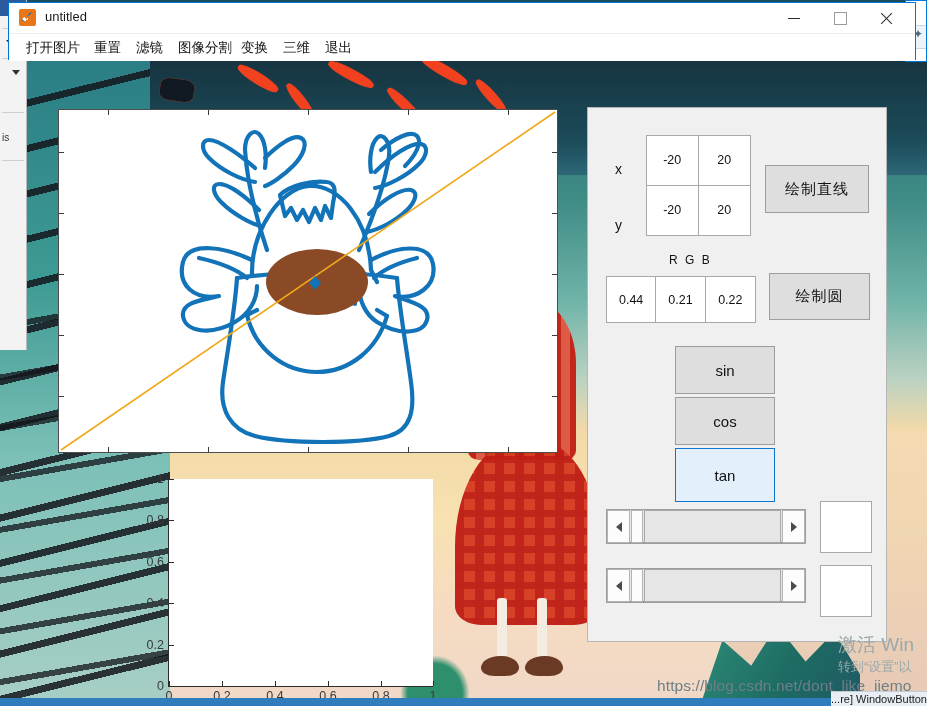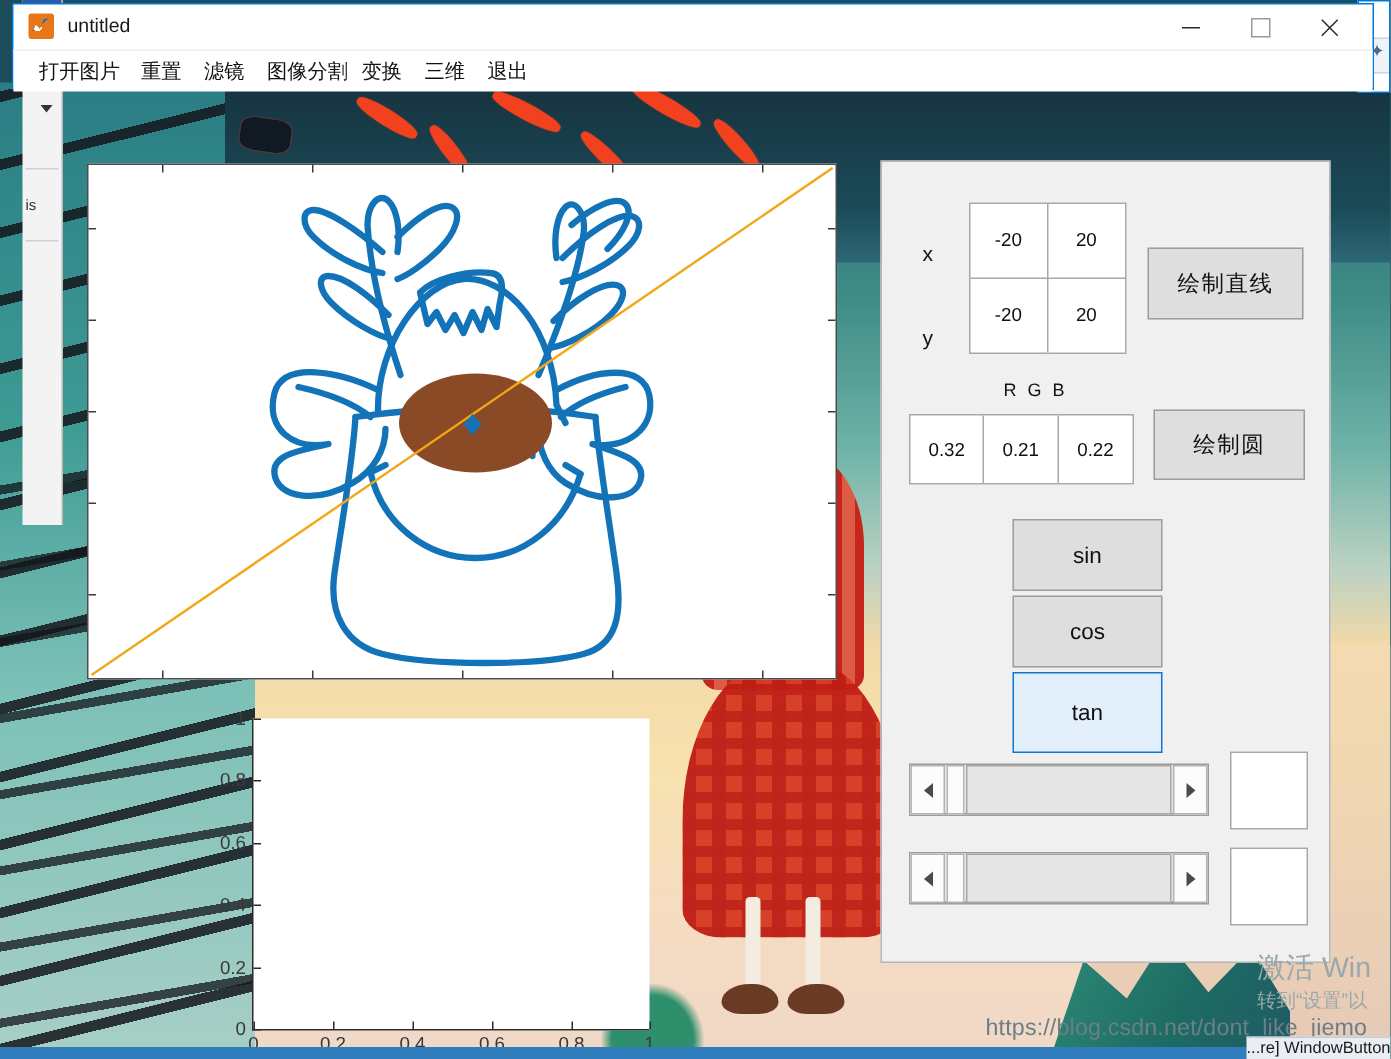--- a/index.html
+++ b/index.html
@@ -53,21 +53,21 @@
     border-radius:50% 45% 35% 35%/60% 60% 40% 40%;}
   #bush{position:absolute;left:400px;top:655px;width:70px;height:55px;
     background:radial-gradient(ellipse at 50% 70%, #2e8f6d 0%, #2e8f6d 55%, rgba(46,143,109,0) 70%);}
   #wall-rightmist{position:absolute;right:0;top:430px;width:200px;height:276px;
     background:linear-gradient(to bottom,rgba(244,219,180,.8),rgba(226,195,175,.7));}
   #wall-greencliff{position:absolute;left:700px;top:600px;width:160px;height:106px;
     background:linear-gradient(120deg,#2f8f7a,#1d6b63 60%,#205a66);
     clip-path:polygon(0 100%,14% 38%,32% 62%,48% 24%,66% 58%,84% 30%,100% 70%,100% 100%);}
 
   
-  #bg-app{position:absolute;left:15px;top:0;width:26px;height:350px;background:#f3f3f3;
+  #bg-app{position:absolute;left:0;top:0;width:26px;height:350px;background:#f3f3f3;
     border-right:1px solid #b9b9b9;}
   #bg-app-top{position:absolute;left:0;top:0;width:26px;height:16px;background:#2b5a9e;}
   .bg-app-row{position:absolute;left:2px;width:22px;height:1px;background:#cfcfcf;}
   #bg-app-txt{position:absolute;left:2px;top:132px;font-size:10px;color:#333;}
   #bg-app-car1{position:absolute;left:6px;top:40px;width:0;height:0;
     border-left:5px solid transparent;border-right:5px solid transparent;border-top:6px solid #333;}
   #bg-app-car2{position:absolute;left:12px;top:70px;width:0;height:0;
     border-left:4px solid transparent;border-right:4px solid transparent;border-top:5px solid #333;}
 
   
@@ -366,21 +366,21 @@
 
 <div id="xy-grid">
   <div class="cell">-20</div>
   <div class="cell">20</div>
   <div class="cell">-20</div>
   <div class="cell">20</div>
 </div>
 
 <div id="rgb-label">R G B</div>
 <div id="rgb-grid">
-  <div class="cell">0.32</div>
+  <div class="cell">0.44</div>
   <div class="cell">0.21</div>
   <div class="cell">0.22</div>
 </div>
 
 <div class="pbtn" id="btn-line">绘制直线</div>
 <div class="pbtn" id="btn-circle">绘制圆</div>
 <div class="pbtn" id="btn-sin">sin</div>
 <div class="pbtn" id="btn-cos">cos</div>
 <div class="pbtn" id="btn-tan">tan</div>
 

